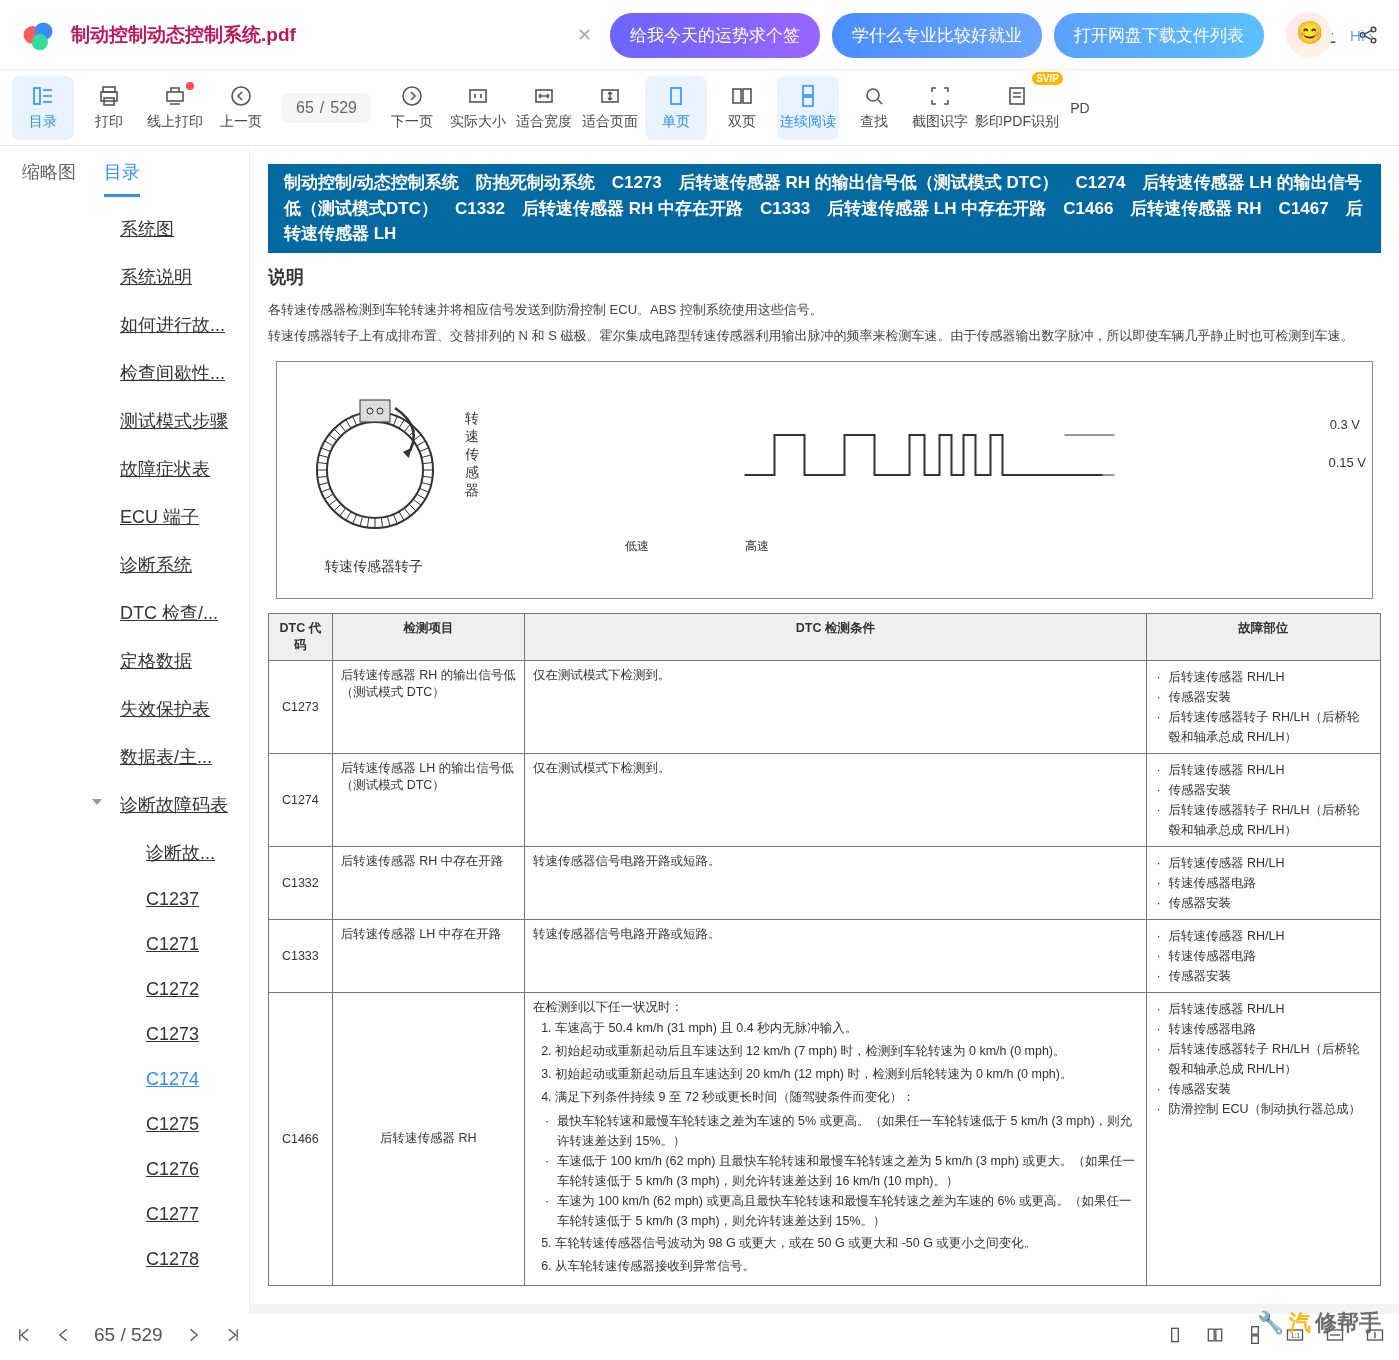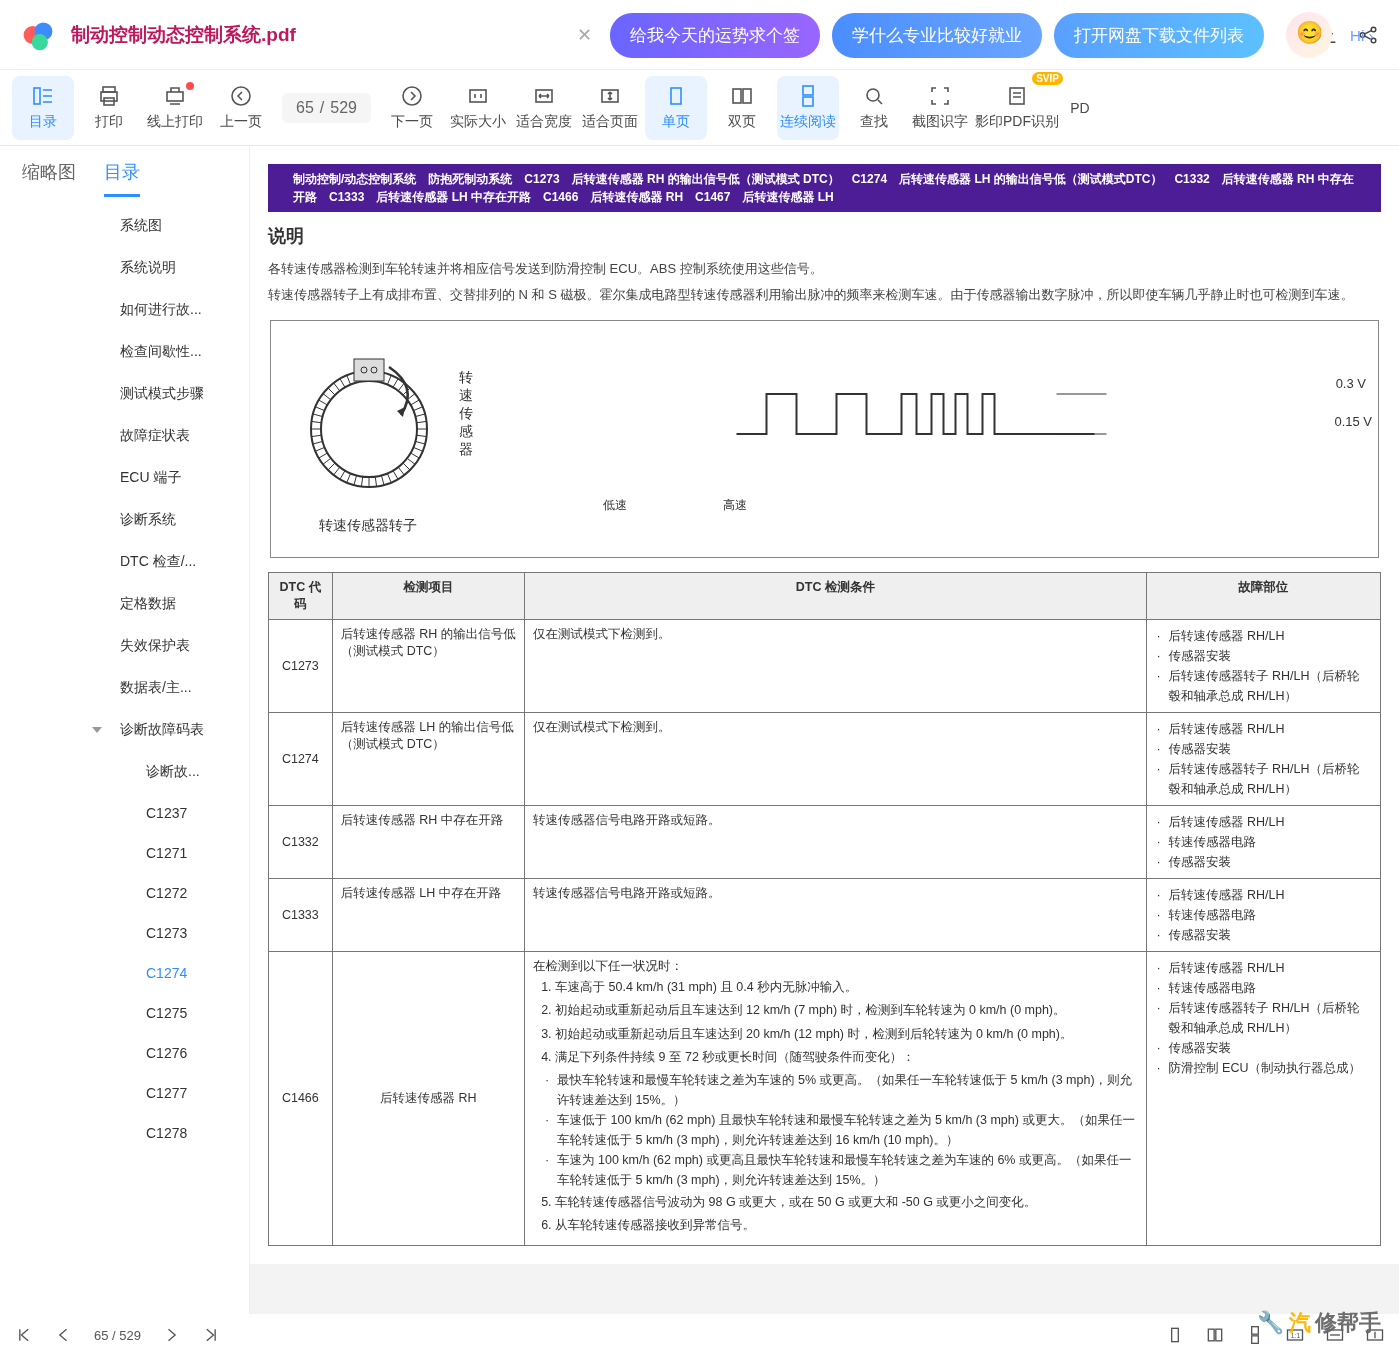--- a/index.html
+++ b/index.html
@@ -34,34 +34,34 @@
   
   
   .main{display:flex;height:calc(100% - 146px - 42px);}
   
   
   .sidebar{width:250px;border-right:1px solid #eee;display:flex;flex-direction:column;}
   .side-tabs{display:flex;gap:28px;padding:14px 22px 0 22px;}
   .stab{font-size:18px;color:#666;padding-bottom:10px;cursor:pointer;}
   .stab.active{color:#2d8fff;border-bottom:3px solid #2d8fff;font-weight:500;}
   .tree{flex:1;overflow:auto;padding:8px 0 8px 0;}
-  .node{padding:12px 10px 12px 50px;font-size:14px;color:#333;cursor:pointer;white-space:nowrap;overflow:hidden;text-overflow:ellipsis;position:relative;}
+  .node{padding:12px 10px 12px 50px;font-size:18px;color:#333;cursor:pointer;white-space:nowrap;overflow:hidden;text-overflow:ellipsis;position:relative;text-decoration:underline;}
   .node.l1{padding-left:120px;}
   .node.l2{padding-left:146px;}
   .node.active{color:#2d8fff;}
   .caret{position:absolute;left:92px;top:18px;width:0;height:0;border-left:5px solid transparent;border-right:5px solid transparent;border-top:6px solid #999;}
   
   
   .viewer{flex:1;background:#f3f3f3;overflow:auto;padding:0;}
   .page{background:#fff;margin:0;padding:18px 18px;width:100%;}
-  .doc-head{background:#4c1d95;color:#fff;font-size:12px;font-weight:600;padding:6px 25px;line-height:1.5;}
+  .doc-head{background:#0369a1;color:#fff;font-size:17px;font-weight:600;padding:6px 16px;line-height:1.5;}
   .sect{font-weight:600;font-size:18px;margin:12px 0 10px;color:#333;}
   .para{font-size:13px;color:#444;line-height:1.7;margin:4px 0;}
   
-  .diagram{border:1px solid #888;margin:14px 2px;padding:18px;display:flex;align-items:center;gap:44px;}
+  .diagram{border:1px solid #888;margin:14px 8px;padding:18px;display:flex;align-items:center;gap:60px;}
   .rotor{position:relative;width:180px;height:200px;}
   .rotor svg{width:160px;height:160px;}
   .rotor-lab{position:absolute;left:170px;top:30px;font-size:14px;}
   .rotor-bot{position:absolute;left:30px;top:178px;font-size:14px;}
   .wave{flex:1;position:relative;height:150px;}
   .wave svg{width:100%;height:110px;}
   .wave .spd{position:absolute;bottom:0;font-size:12px;}
   .wtxt{position:absolute;font-size:13px;}
   
   table.dtc{width:100%;border-collapse:collapse;font-size:12.5px;margin-top:10px;}
@@ -71,21 +71,21 @@
   .bul{list-style:none;padding-left:0;}
   .bul li{padding-left:14px;position:relative;line-height:1.6;}
   .bul li::before{content:"·";position:absolute;left:2px;top:0;}
   ol.cnd{padding-left:22px;line-height:1.7;}
   ol.cnd li{margin:2px 0;}
   .sub{padding-left:10px;}
   
   
   .footer{position:absolute;bottom:4px;left:0;right:0;height:42px;display:flex;align-items:center;padding:0 14px;background:#fff;gap:20px;}
   .fic{width:20px;height:20px;stroke:#555;fill:none;stroke-width:1.6;cursor:pointer;}
-  .fpg{font-size:13px;color:#555;}
+  .fpg{font-size:19px;color:#555;}
   .frt{margin-left:auto;display:flex;gap:20px;align-items:center;}
   .wm{position:absolute;right:18px;bottom:22px;font-size:22px;font-weight:700;color:#ffb400;opacity:.95;display:flex;align-items:center;gap:4px;}
   .wm span.g{color:#666;}
 </style>
 </head>
 <body>
 
 <div class="topbar">
   <svg class="logo" viewBox="0 0 40 40">
       <circle cx="14" cy="20" r="10" fill="#ff5c5c"></circle>

